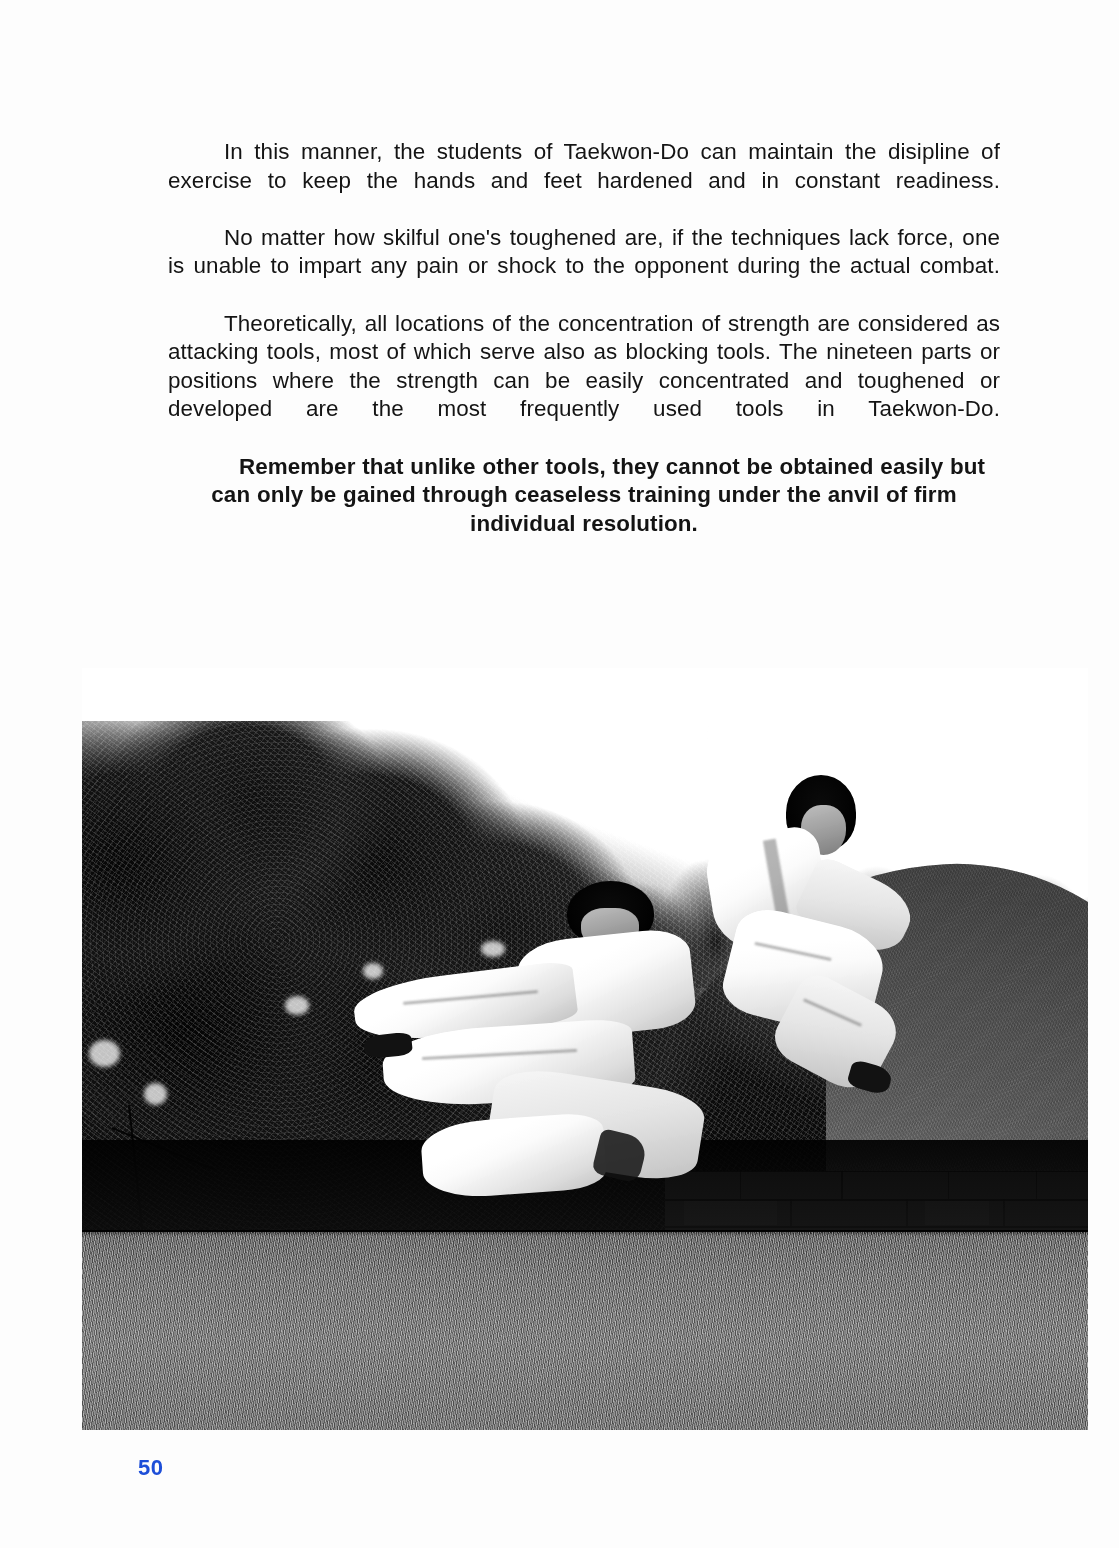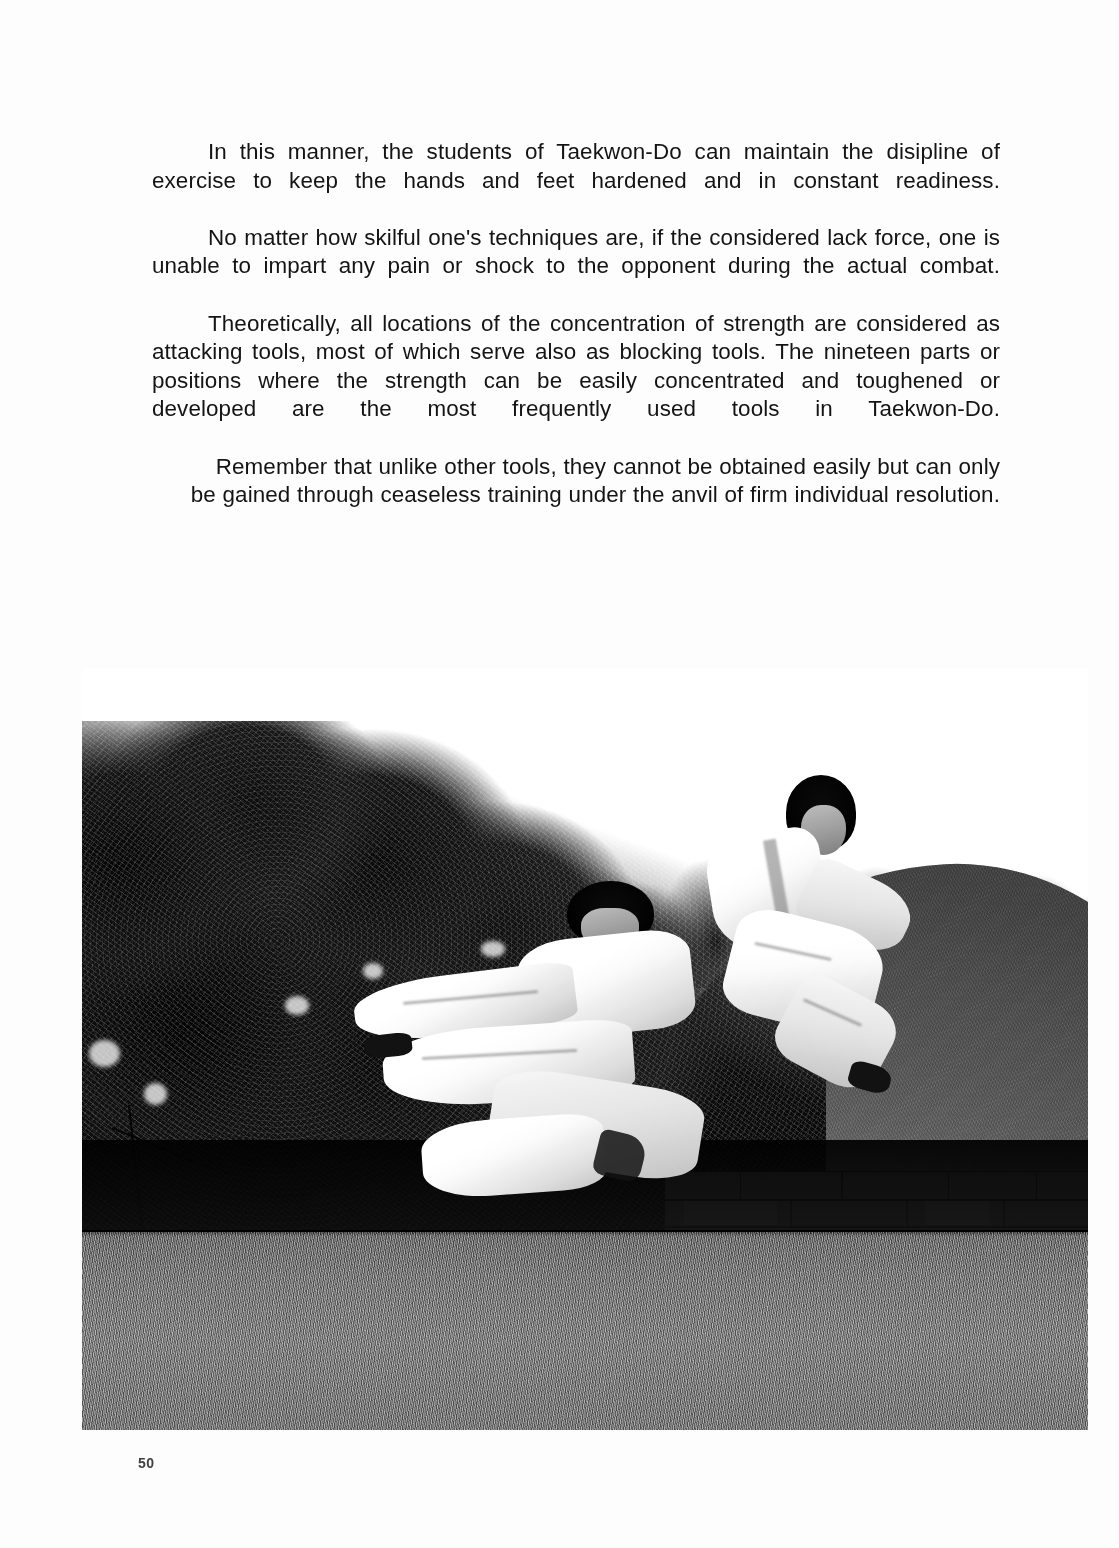--- a/index.html
+++ b/index.html
@@ -20,32 +20,32 @@
   }
 
   
   .textblock {
     position: absolute;
     left: 152px;
     top: 138px;
     width: 848px;
   }
   .para {
-    margin: 0 0 0 0;
+    margin: 0 0 0 16px;
     text-indent: 56px;
     text-align: justify;
     text-justify: inter-word;
     font-size: 22.4px;
     line-height: 28.6px;
     color: #141414;
     letter-spacing: 0.1px;
     word-spacing: 0.4px;
     font-weight: 400;
   }
-  .para:last-child { text-align: right; }
+  .para:last-child { text-align: center; font-weight: bold; }
   .para::after {
     content: "";
     display: inline-block;
     width: 100%;
   }
   .para.nojust::after { display: none; }
 
   
   .photo-wrap {
     position: absolute;
@@ -245,34 +245,34 @@
   .belt-dark {
     position: absolute;
     background: #1a1a1a;
   }
 
   
   .pageno {
     position: absolute;
     left: 138px;
     top: 1455px;
-    font-size: 14px;
+    font-size: 22px;
     font-weight: 700;
-    color: #404040;
+    color: #1d4ed8;
     letter-spacing: .5px;
   }
 </style>
 </head>
 <body>
 
 <div class="page">
 
   <div class="textblock">
     <p class="para">In this manner, the students of Taekwon-Do can maintain the disipline of exercise to keep the hands and feet hardened and in constant readiness.</p>
-    <p class="para">No matter how skilful one's techniques are, if the considered lack force, one is unable to impart any pain or shock to the opponent during the actual combat.</p>
+    <p class="para">No matter how skilful one's toughened are, if the techniques lack force, one is unable to impart any pain or shock to the opponent during the actual combat.</p>
     <p class="para">Theoretically, all locations of the concentration of strength are considered as attacking tools, most of which serve also as blocking tools. The nineteen parts or positions where the strength can be easily concentrated and toughened or developed are the most frequently used tools in Taekwon-Do.</p>
     <p class="para nojust">Remember that unlike other tools, they cannot be obtained easily but can only be gained through ceaseless training under the anvil of firm individual resolution.</p>
   </div>
 
   <div class="photo-wrap" title="Black and white photograph of two martial artists in white dobok uniforms performing flying kicks in mid-air outdoors, with a dark mass of trees on the left, a stone retaining wall and grassy burial mound hill on the right, and an open grass field in the foreground under a bright white sky.">
     <div class="photo">
 
       <div class="sky"></div>
       <div class="sky-blotch" style="left:44%;top:2%;width:22%;height:10%;"></div>
       <div class="sky-blotch" style="left:58%;top:6%;width:26%;height:9%;"></div>

